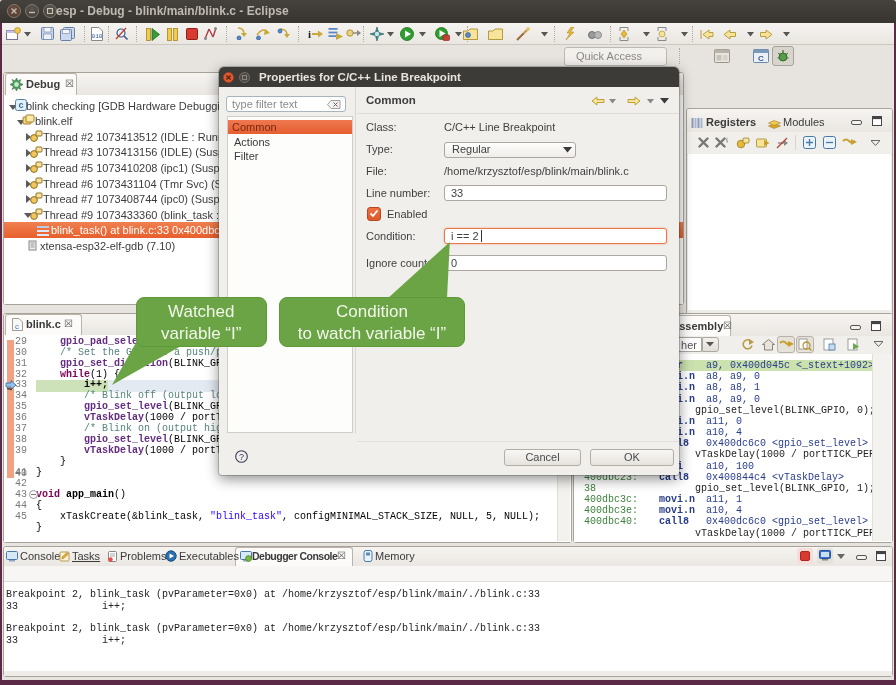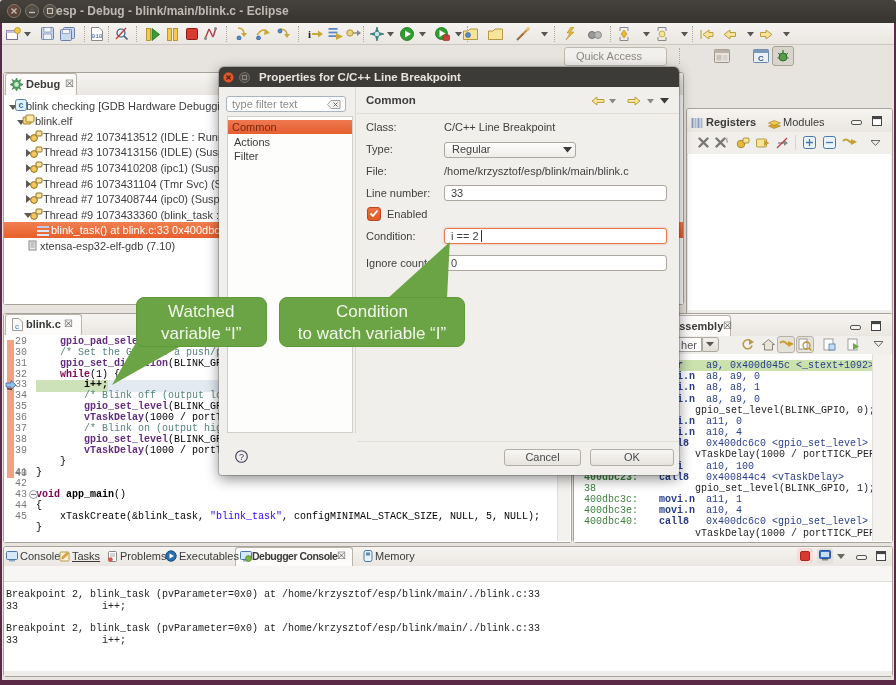--- a/index.html
+++ b/index.html
@@ -517,21 +517,21 @@
     <div class="abs pre da" style="left:10px;top:73px;">400dbc1b:</div>
       <div class="abs pre dm" style="left:85px;top:73px;">movi.n</div>
       <div class="abs pre do" style="left:132px;top:73px;">a10, 4</div>
     <div class="abs pre da" style="left:10px;top:84.2px;">400dbc1d:</div>
       <div class="abs pre dm" style="left:85px;top:84.2px;">call8</div>
       <div class="abs pre do" style="left:132px;top:84.2px;">0x400dc6c0 &lt;gpio_set_level&gt;</div>
     <div class="abs pre ds" style="left:121px;top:95.4px;">vTaskDelay(1000 / portTICK_PERI</div>
     <div class="abs pre da" style="left:10px;top:106.5px;">400dbc20:</div>
       <div class="abs pre dm" style="left:85px;top:106.5px;">movi</div>
       <div class="abs pre do" style="left:132px;top:106.5px;">a10, 100</div>
-    <div class="abs pre da" style="left:10px;top:117.7px;font-weight:bold;">400dbc23:</div>
+    <div class="abs pre da" style="left:10px;top:117.7px;">400dbc23:</div>
       <div class="abs pre dm" style="left:85px;top:117.7px;">call8</div>
       <div class="abs pre do" style="left:132px;top:117.7px;">0x400844c4 &lt;vTaskDelay&gt;</div>
     <div class="abs pre da" style="left:10px;top:128.9px;">38</div>
       <div class="abs pre ds" style="left:121px;top:128.9px;">gpio_set_level(BLINK_GPIO, 1);</div>
     <div class="abs pre da" style="left:10px;top:140px;">400dbc3c:</div>
       <div class="abs pre dm" style="left:85px;top:140px;">movi.n</div>
       <div class="abs pre do" style="left:132px;top:140px;">a11, 1</div>
     <div class="abs pre da" style="left:10px;top:151.2px;">400dbc3e:</div>
       <div class="abs pre dm" style="left:85px;top:151.2px;">movi.n</div>
       <div class="abs pre do" style="left:132px;top:151.2px;">a10, 4</div>

